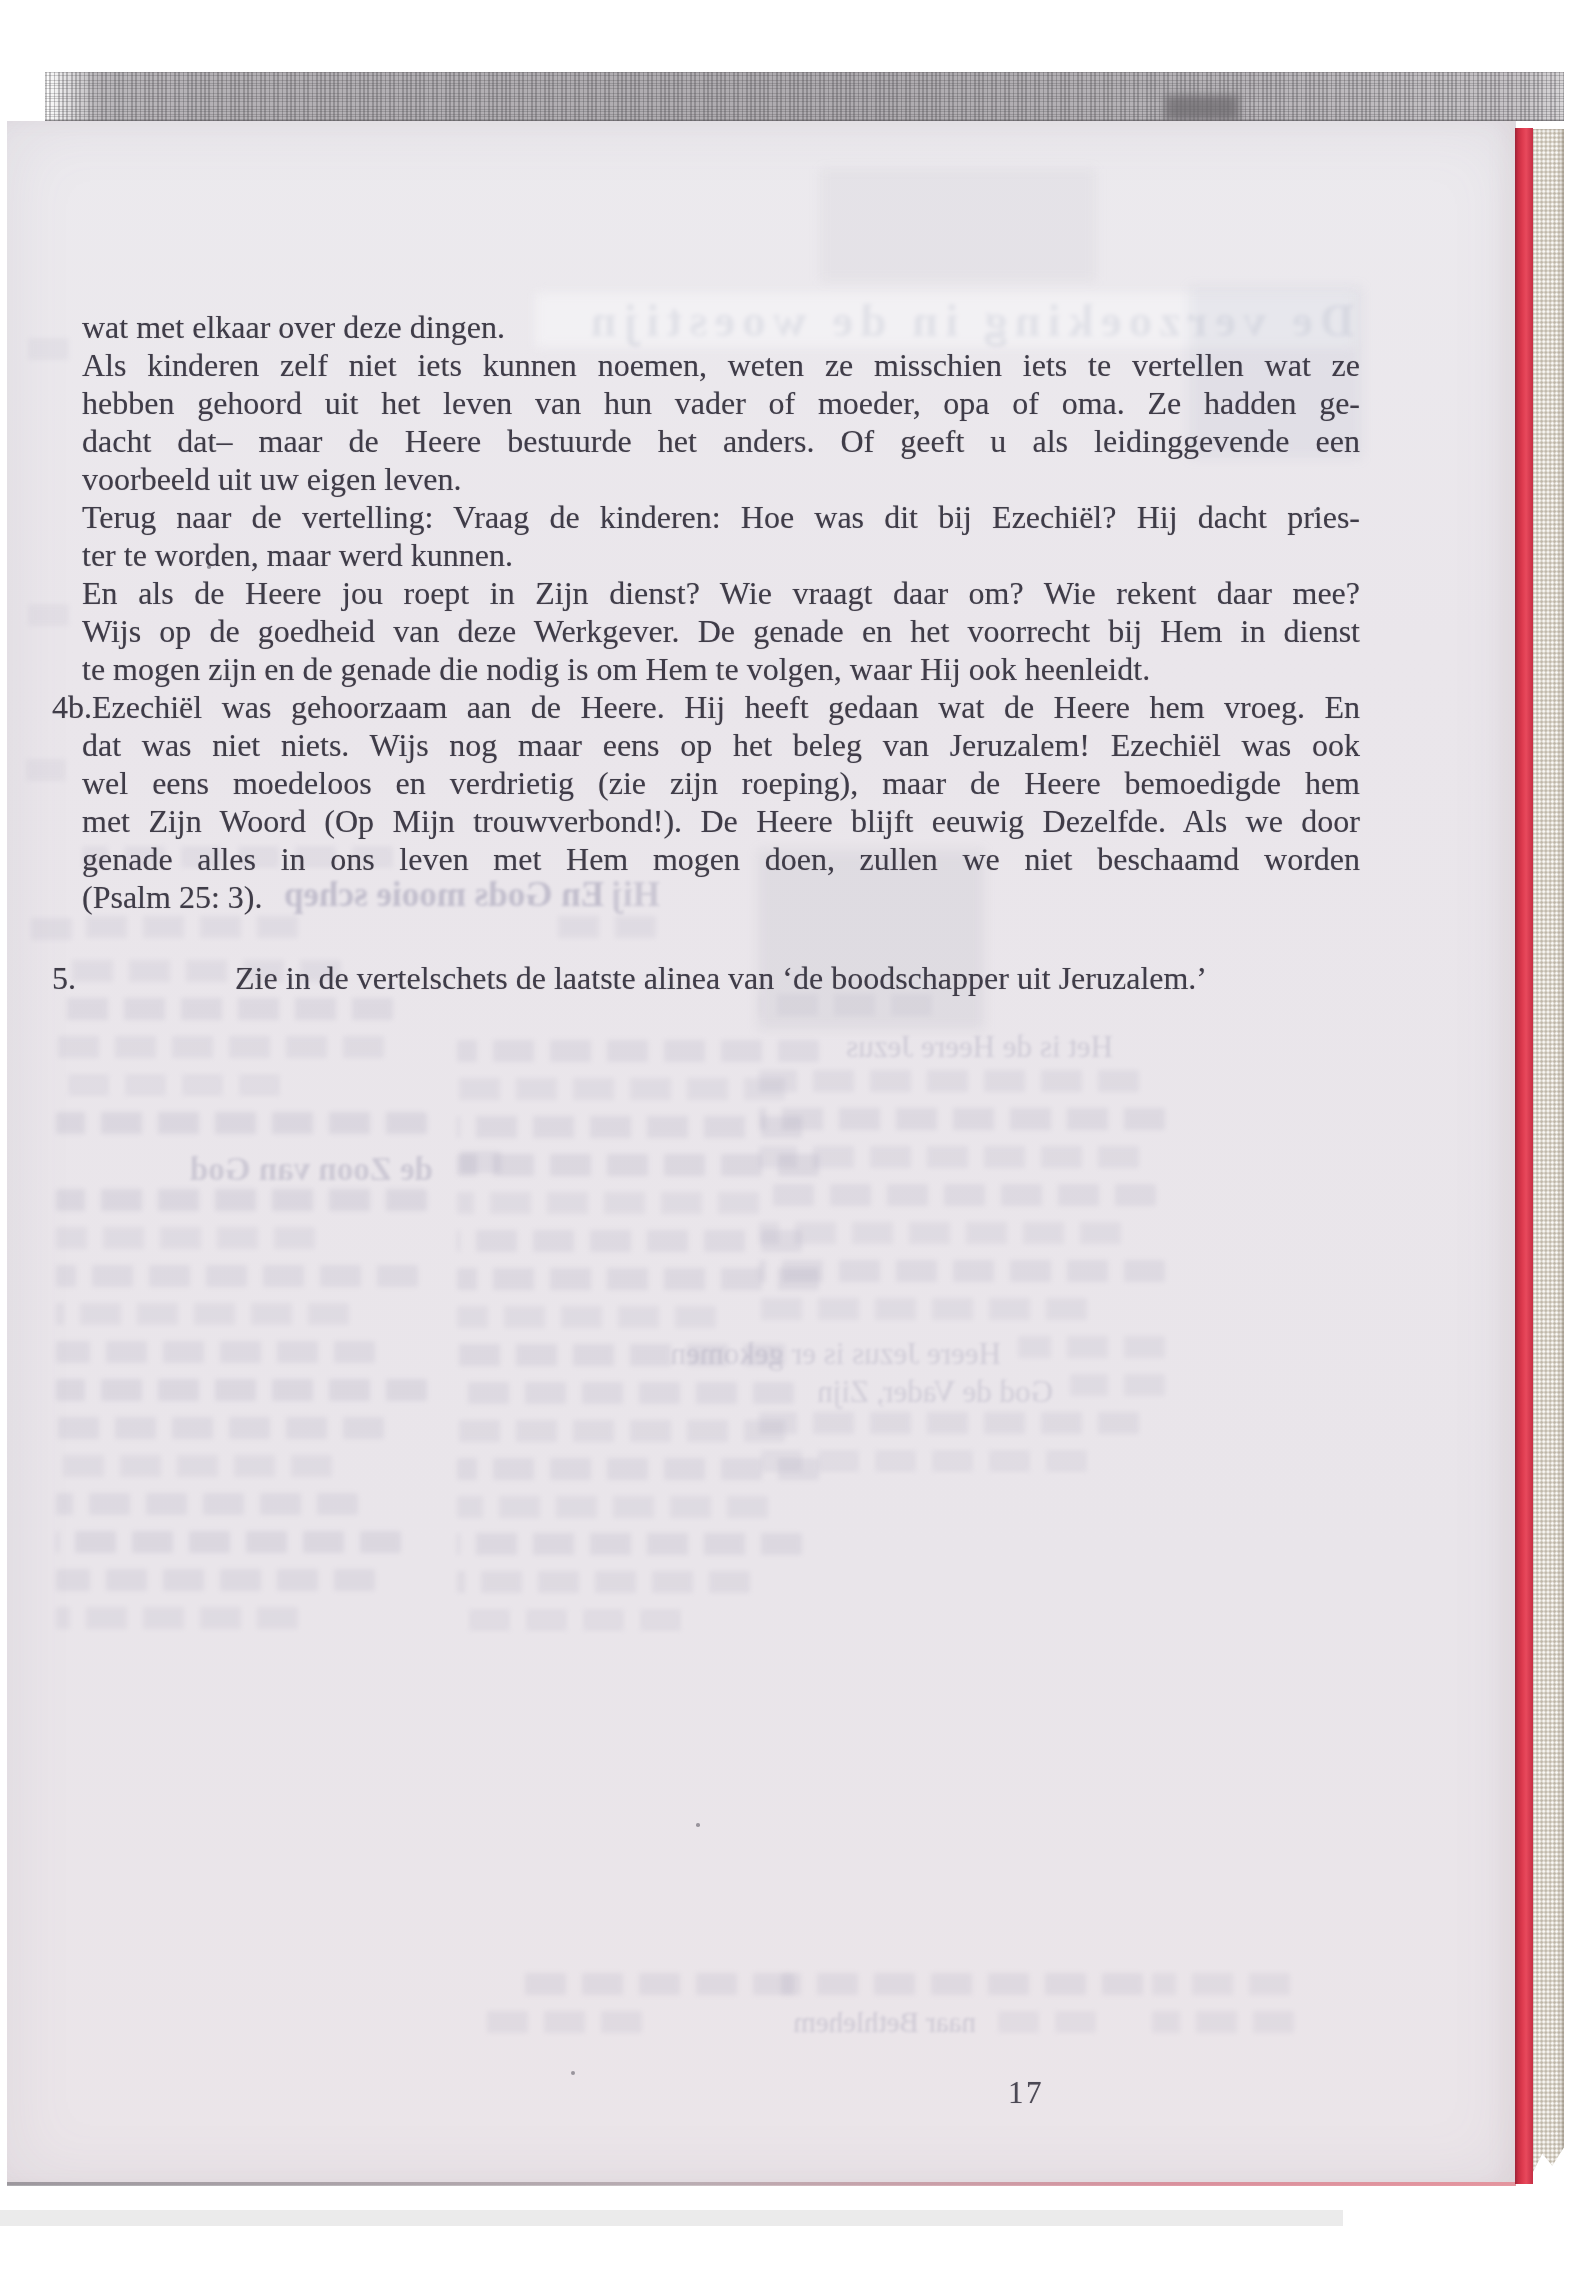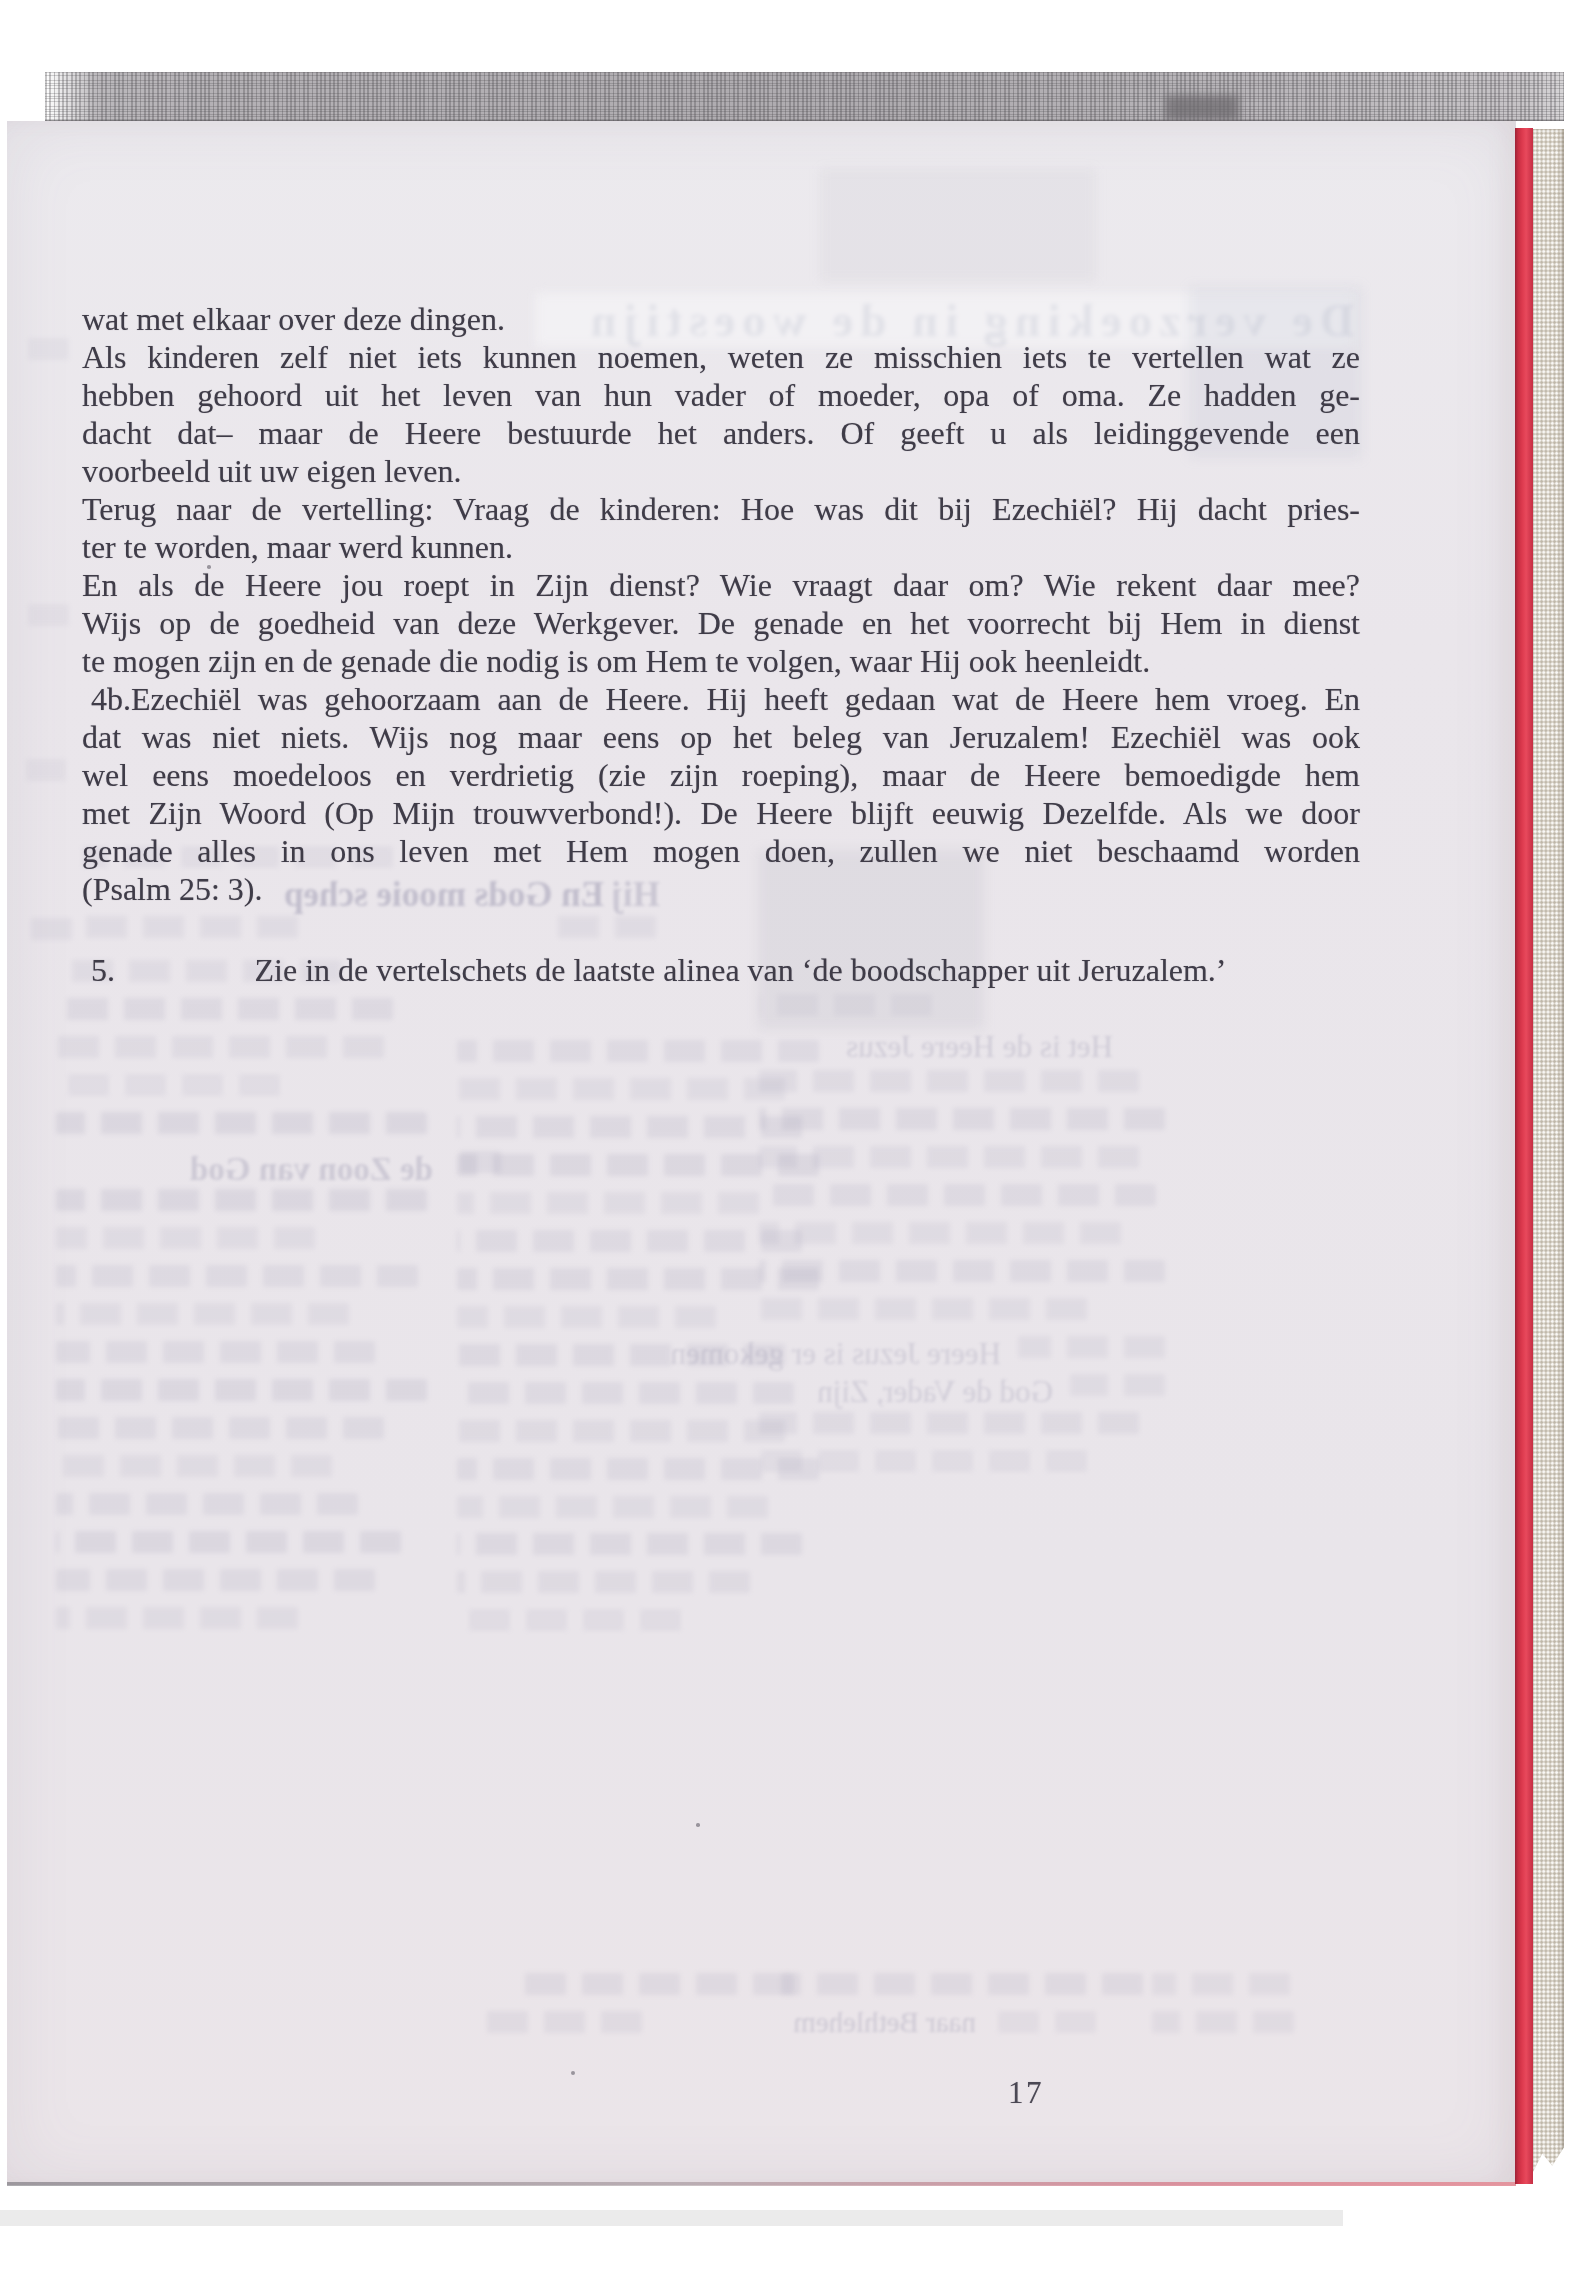--- a/index.html
+++ b/index.html
@@ -46,25 +46,25 @@
   .ghost-bar{position:absolute;height:22.4px;border-radius:2.6px;transform:scaleX(-1);
     background:repeating-linear-gradient(90deg, var(--ghost,#8a87a3) 0 41px, rgba(138,135,163,0) 41px 57px);
     filter:blur(2.6px);}
   .ghost-text{position:absolute;transform:scaleX(-1);color:var(--ghost,#8a87a3);
     filter:blur(1.4px);white-space:nowrap;}
   .ghost-title{position:absolute;left:526px;top:293px;width:828px;height:55px;line-height:55px;
     font-size:47px;font-weight:bold;letter-spacing:7px;color:#8f95ac;opacity:.40;
     transform:scaleX(-1);filter:blur(1.9px);white-space:nowrap;}
 
   
-  .text-block{position:absolute;left:52px;top:300px;width:1308px;color:var(--ink,#3f3c48);
+  .text-block{position:absolute;left:52px;top:308px;width:1308px;color:var(--ink,#3f3c48);
     font-size:32px;text-shadow:0 0 1px rgba(63,60,72,.38);}
   .line{position:relative;height:38px;line-height:38px;padding-left:30px;}
   .line.hang{display:flex;padding-left:0;}
-  .num{flex:0 0 auto;min-width:30px;margin-left:39px;}
+  .num{flex:0 0 auto;min-width:30px;}
   .txt{display:block;}
   .hang .txt{flex:1;text-align:center;}
   .txt.j{text-align:justify;text-align-last:justify;}
   .line-gap{height:43px;}
 
   .page-num{position:absolute;left:1008px;top:2075px;width:60px;font-size:31px;
     letter-spacing:2.6px;color:#4b4854;text-shadow:0 0 0.9px rgba(75,72,84,.4);}
 
   .speck{position:absolute;border-radius:50%;background:rgba(85,82,92,.55);}
 </style>

